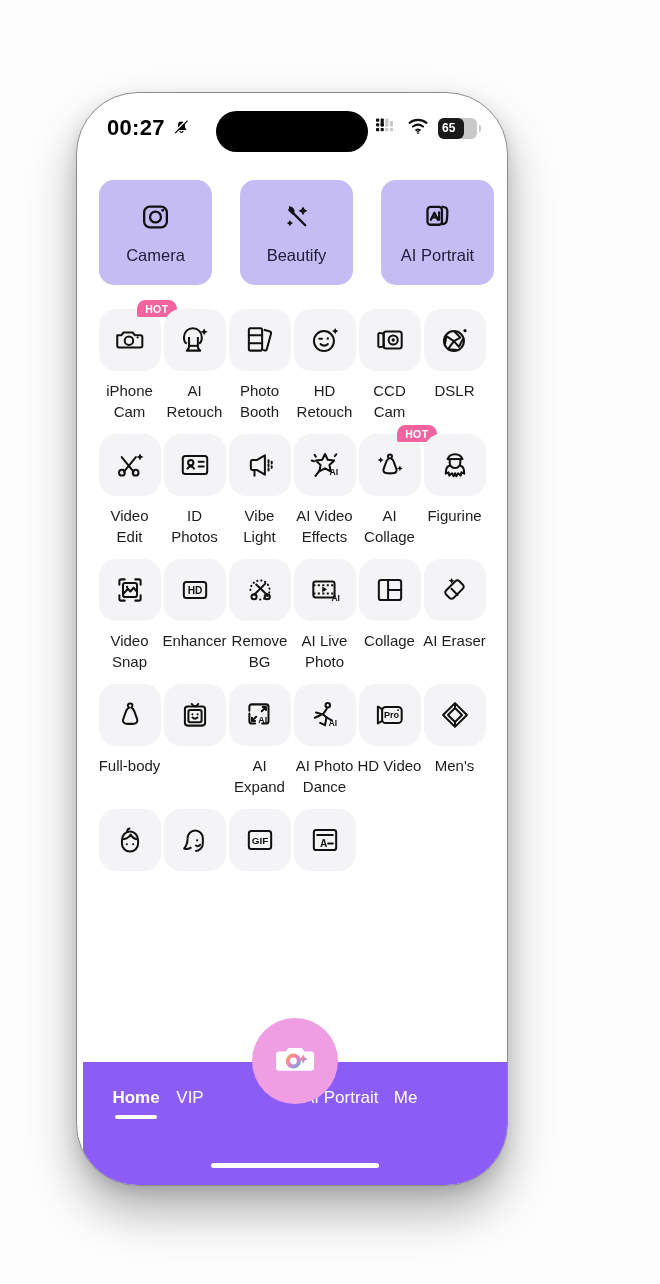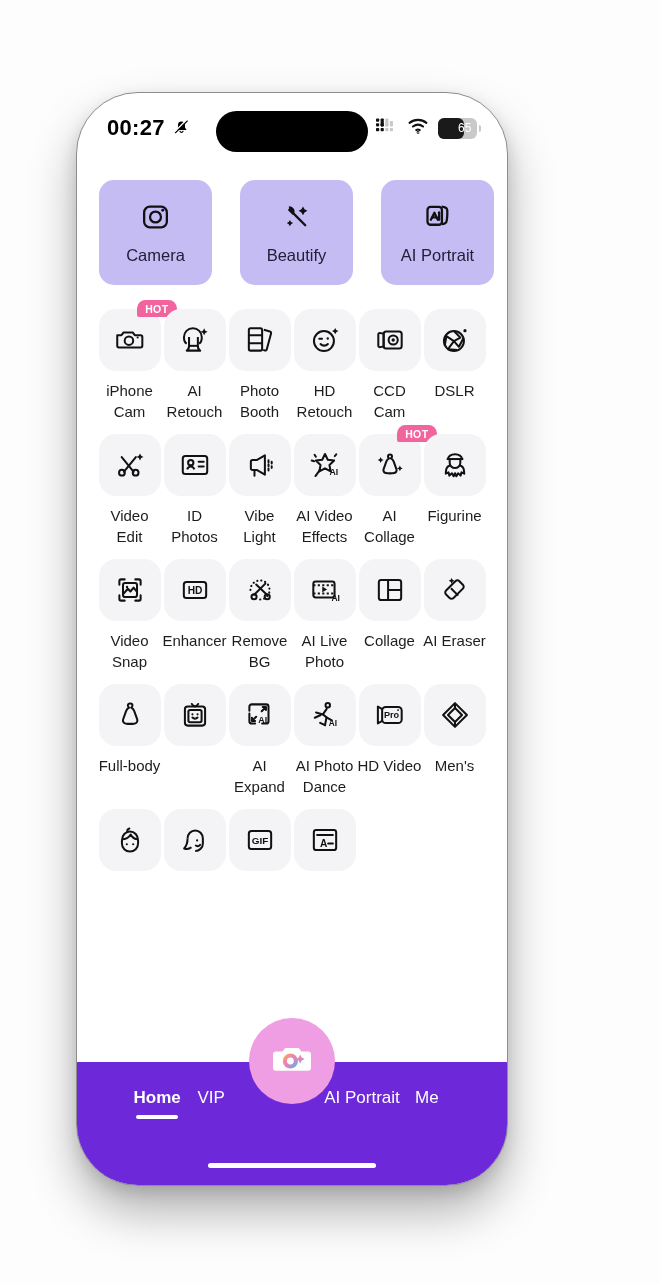--- a/index.html
+++ b/index.html
@@ -42,21 +42,21 @@
   
   .battery{
     position:relative;width:39px;height:21px;border-radius:6px;
     background:#c9c9c9;display:flex;align-items:center;
   }
   .battery-fill{
     position:absolute;left:0;top:0;bottom:0;width:26px;
     background:#1a1a1a;border-radius:6px;
     display:flex;align-items:center;justify-content:center;
   }
-  .battery-num{position:relative;color:#fff;font-size:12px;font-weight:normal;z-index:2;padding-left:20px;}
+  .battery-num{position:relative;color:#fff;font-size:12px;font-weight:bold;z-index:2;padding-left:4px;}
   .battery-cap{position:absolute;right:-4px;top:7px;width:2.5px;height:7px;background:#c9c9c9;border-radius:0 2px 2px 0;}
 
   
   #app-content{
     position:absolute;top:70px;left:0;right:0;bottom:0;
     overflow:hidden;
   }
 
   
   #shortcut-row{
@@ -89,23 +89,23 @@
     line-height:21px;max-width:92px;
   }
   .hot-badge{
     position:absolute;top:-9px;right:-16px;
     background:#f2649e;color:#fff;font-size:10.5px;font-weight:bold;
     padding:2.5px 8px;border-radius:9px 9px 9px 2px;letter-spacing:0.4px;
   }
 
   
   #tab-bar{
-    position:absolute;left:0;right:0;bottom:0;height:123px;
-    background:#6d28d9;
-    display:flex;align-items:flex-start;justify-content:center;
+    position:absolute;left:6px;right:0;bottom:0;height:123px;
+    background:#8b5cf6;
+    display:flex;align-items:flex-start;justify-content:flex-start;
     padding:26px 26px 0 26px;box-sizing:border-box;
   }
   .tab-item{
     color:#fff;font-size:17px;display:flex;flex-direction:column;align-items:center;gap:7px;
     min-width:54px;
   }
   .tab-item.active{font-weight:bold;}
   .tab-underline{width:42px;height:3.5px;background:#fff;border-radius:2px;}
   .tab-spacer{width:86px;}
 

